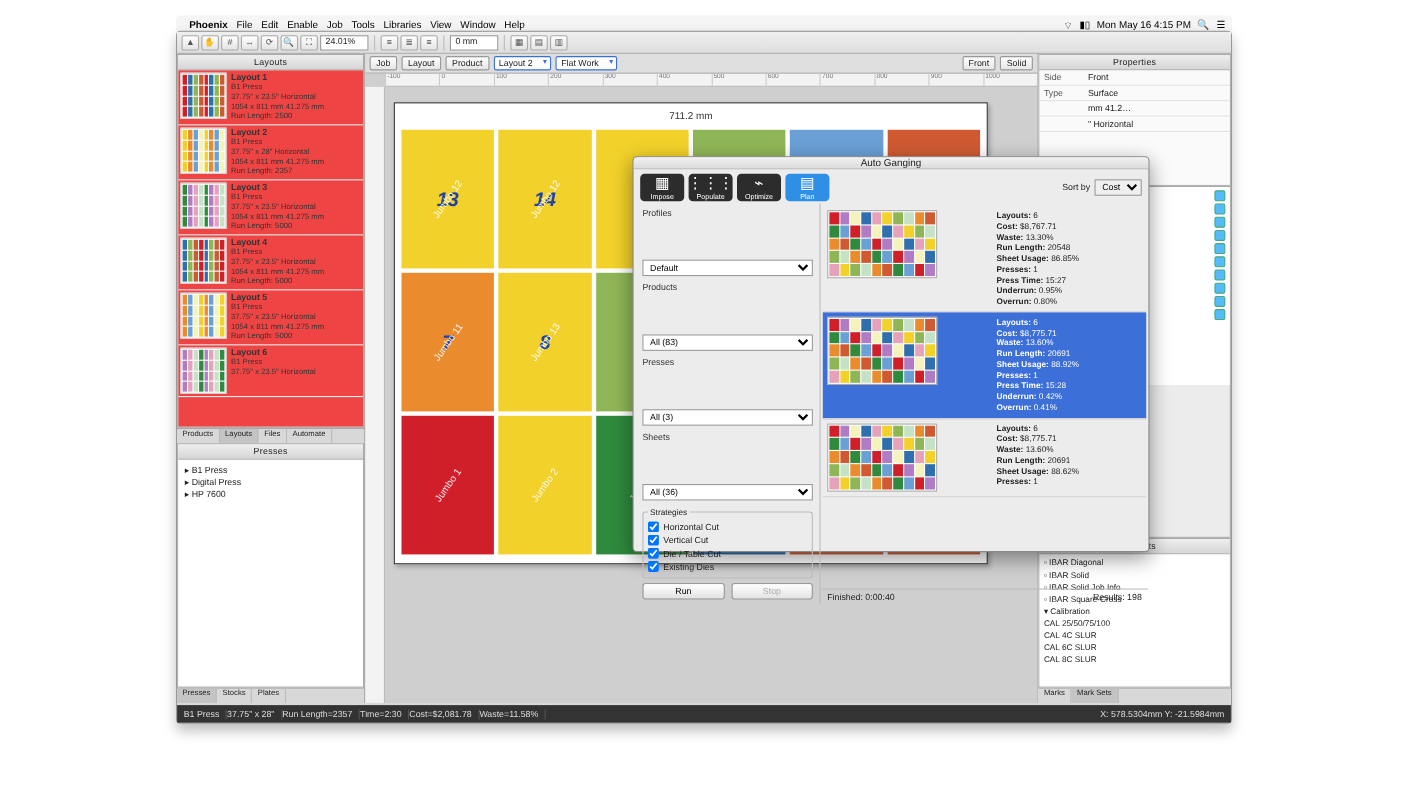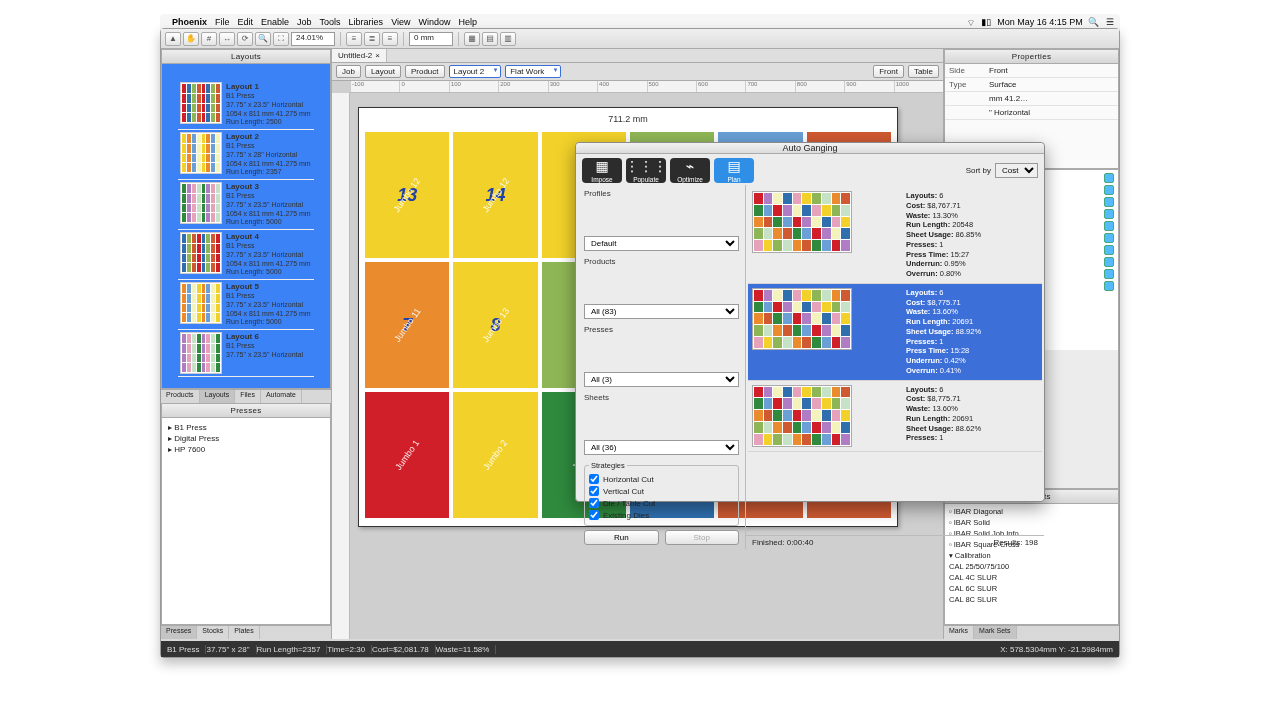--- a/index.html
+++ b/index.html
@@ -28,21 +28,21 @@
 .toolbar .sep { width: 1px; height: 14px; background: #bbb; margin: 0 3px; }
 
 
 .cols { display: flex; height: calc(100% - 38px); }
 .panel { background: #ececec; border: 1px solid #aaa; }
 .phead { height: 14px; background: linear-gradient(#eee,#d6d6d6); border-bottom: 1px solid #aaa; font-size: 8px; padding: 0 4px; display: flex; align-items: center; justify-content: center; letter-spacing: .3px; }
 
 
 .left { width: 170px; display: flex; flex-direction: column; }
 .layouts-panel { flex: 0 0 340px; overflow: hidden; }
-.layouts-list { overflow-y: auto; height: calc(100% - 14px); background: #3b82f6; padding: 16px; }
+.layouts-list { overflow-y: auto; height: calc(100% - 14px); background: #ef4444; padding: 0; }
 .layout-item { display: flex; gap: 4px; padding: 2px; border-bottom: 1px solid #eee; }
 .layout-thumb { width: 42px; height: 42px; flex: none; display: grid; grid-template-columns: repeat(8,1fr); grid-template-rows: repeat(4,1fr); gap: 1px; background: #fff; border: 1px solid #ccc; padding: 1px; }
 .layout-thumb span { display: block; }
 .layout-meta { font-size: 7px; line-height: 1.25; color: #333; }
 .layout-meta .lname { font-weight: 700; font-size: 8px; }
 .tabs-row { height: 14px; background: #d8d8d8; display: flex; font-size: 7px; border-top: 1px solid #aaa; }
 .tabs-row span { padding: 1px 5px; border-right: 1px solid #bbb; }
 .tabs-row span.active { background: #c4c4c4; }
 .presses-panel { flex: 1; }
 .presses-body { background: #fff; height: calc(100% - 14px); padding: 4px; font-size: 8px; }
@@ -440,35 +440,29 @@
             </div>
       </div>
       <div class="tabs-row" id="left-bottom-tabs">
             <span class="active">Presses</span>
             <span>Stocks</span>
             <span>Plates</span>
           </div>
     </div>
 
     <div class="center">
-      <div class="doc-tabstrip">
-        <div class="doc-tab">
-              <span>Untitled-2</span>
-              <span>×</span>
-            </div>
-      </div>
       <div class="ctrlstrip">
         <span class="minibtn">Job</span>
         <span class="minibtn">Layout</span>
         <span class="minibtn">Product</span>
         <span class="combo">Layout 2</span>
         <span class="combo">Flat Work</span>
         <span style="flex:1"></span>
         <span class="minibtn">Front</span>
-        <span class="minibtn">Table</span>
+        <span class="minibtn">Solid</span>
       </div>
       <div class="canvas-wrap">
         <div class="ruler-h">
           <span>-100</span>
               <span>0</span>
               <span>100</span>
               <span>200</span>
               <span>300</span>
               <span>400</span>
               <span>500</span>

